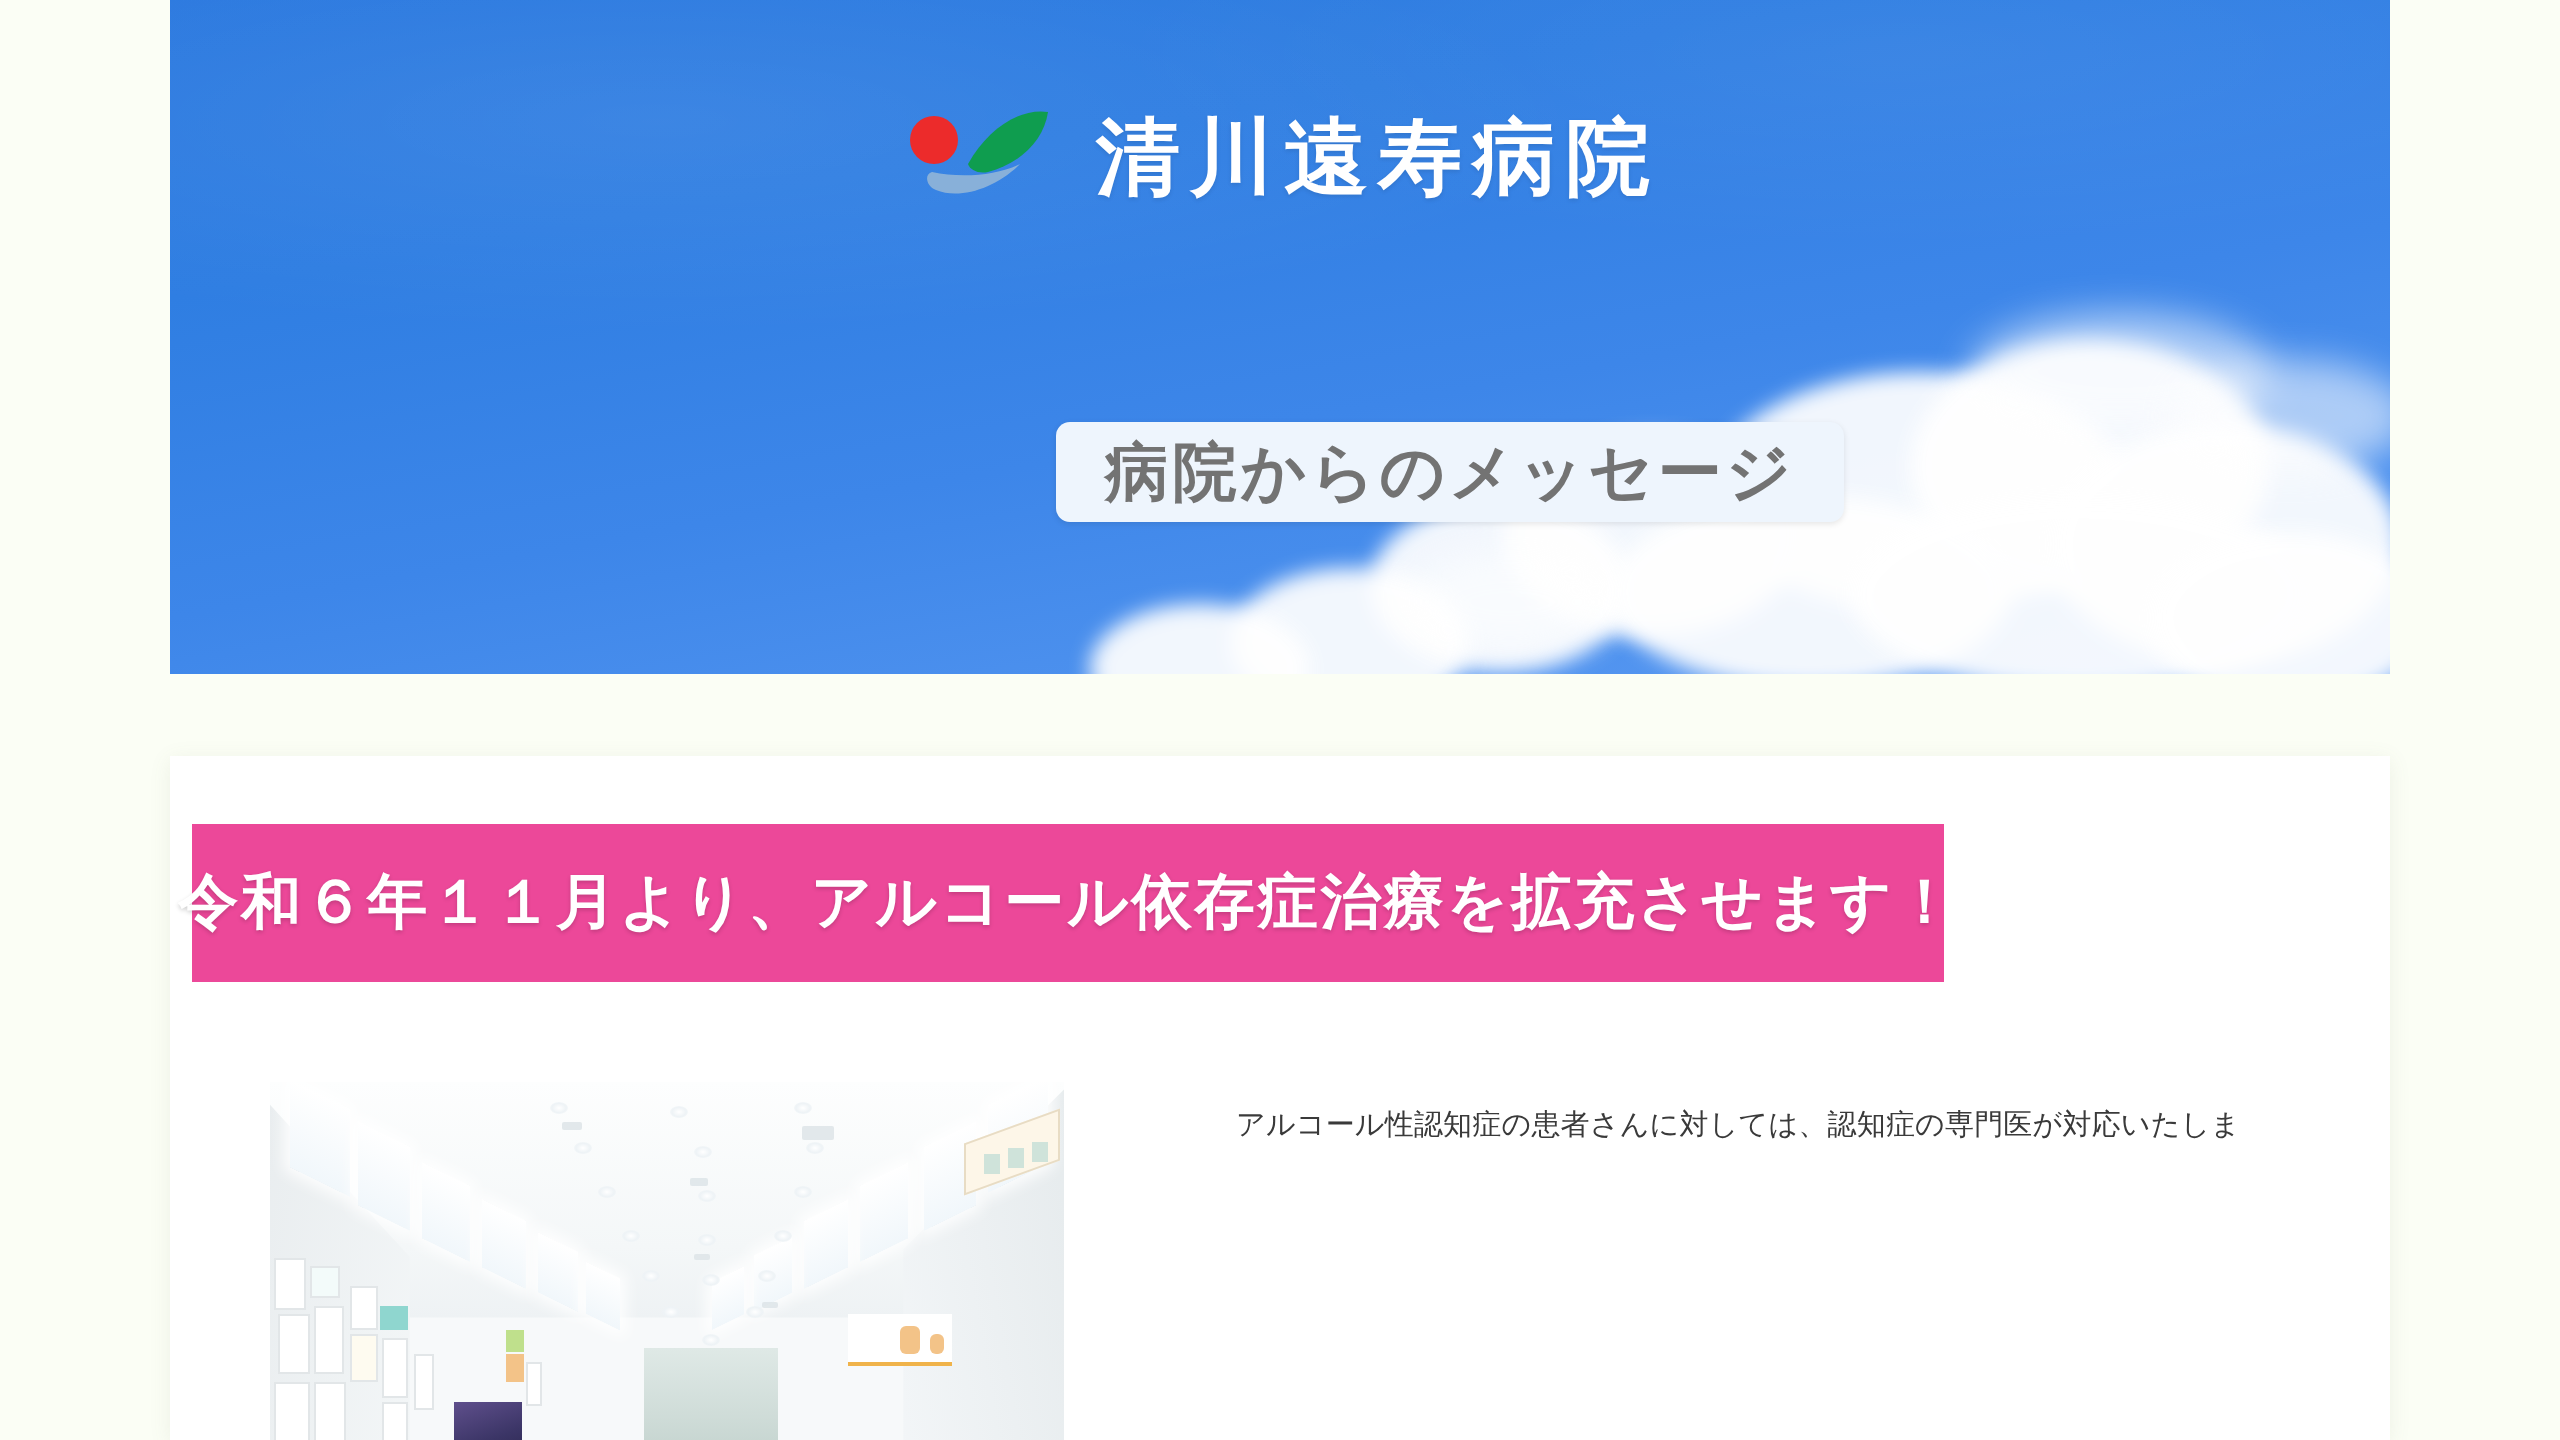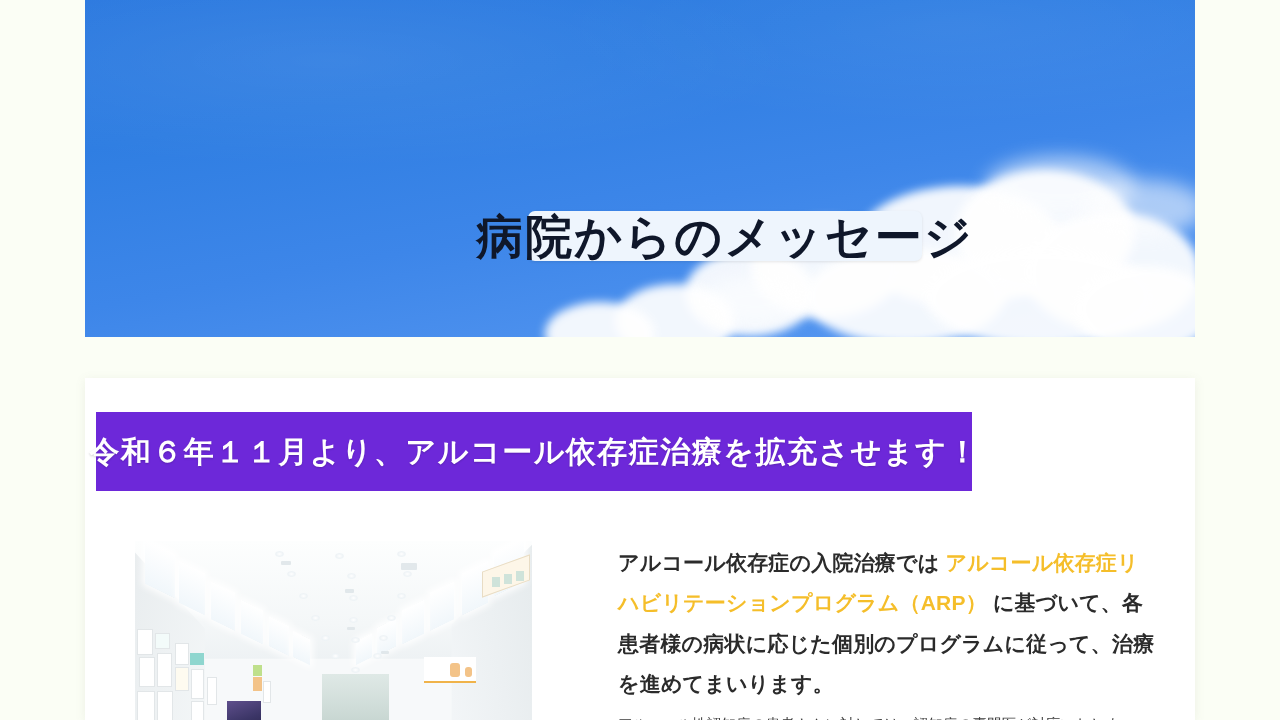--- a/index.html
+++ b/index.html
@@ -101,22 +101,22 @@
     width: 394px;
     height: 50px;
     background: #eef5fd;
     border-radius: 7px;
     display: flex;
     align-items: center;
     justify-content: center;
     box-shadow: 0 1px 3px rgba(0,0,0,0.10);
   }
   .msg-btn span {
-    color: #0f172a;
-    font-size: 47px;
+    color: #737373;
+    font-size: 32px;
     font-weight: 700;
     letter-spacing: 2px;
     line-height: 1;
     white-space: nowrap;
   }
 
   
   .card {
     position: absolute;
     left: 85px;
@@ -127,21 +127,21 @@
     box-shadow: 0 2px 10px rgba(110,120,90,0.10);
     overflow: hidden;
   }
 
   .green-banner {
     position: absolute;
     left: 11px;
     top: 34px;
     width: 876px;
     height: 79px;
-    background: #6d28d9;
+    background: #ec4899;
     display: flex;
     align-items: center;
     justify-content: center;
   }
   .green-banner span {
     color: #ffffff;
     font-size: 30px;
     font-weight: 700;
     letter-spacing: 1.5px;
     line-height: 1;
@@ -269,20 +269,30 @@
     <div class="cloud soft" style="left:250px; top:92px;  width:200px; height:96px;"></div>
     <div class="cloud soft" style="left:370px; top:92px;  width:230px; height:98px;"></div>
     <div class="cloud soft" style="left:60px;  top:128px; width:120px; height:74px;"></div>
     <div class="cloud soft" style="left:-10px; top:146px; width:110px; height:64px;"></div>
     <div class="cloud wisp" style="left:430px; top:0px;   width:150px; height:60px;"></div>
     <div class="cloud wisp" style="left:530px; top:24px;  width:120px; height:56px;"></div>
     <div class="cloud wisp" style="left:150px; top:120px; width:100px; height:50px;"></div>
     <div class="cloud soft" style="left:520px; top:110px; width:140px; height:86px;"></div>
   </div>
 
+  <div class="logo-row">
+    <div class="logo-mark">
+      <svg viewBox="0 0 78 62" width="78" height="62" aria-hidden="true">
+        <path d="M18 47 C30 52 48 46 60 34 C48 40 30 41 16 38 C12 39 13 45 18 47 Z" fill="#8fb4d8" opacity="0.92"></path>
+        <path d="M34 34 C44 16 60 6 74 8 C72 22 60 34 44 38 C39 39 35 37 34 34 Z" fill="#0f9d4f"></path>
+        <circle cx="17" cy="22" r="12" fill="#ec2b2b"></circle>
+      </svg>
+    </div>
+    <div class="logo-name">清川遠寿病院</div>
+  </div>
 
 
   <div class="msg-btn">
     <span>病院からのメッセージ</span>
   </div>
 </section>
 
 <section class="card">
 
   <div class="green-banner">
@@ -361,18 +371,17 @@
         <div class="frame-cell" style="right:20px; top:33px; width:8px; height:10px;"></div>
         <div class="frame-cell" style="right:32px; top:36px; width:8px; height:10px;"></div>
 
         <div class="banner-r" style="right:56px; top:116px; width:52px; height:26px;"></div>
         <div class="poster-orange" style="right:72px; top:122px; width:10px; height:14px; border-radius:3px;"></div>
         <div class="poster-orange" style="right:60px; top:126px; width:7px;  height:10px; border-radius:3px;"></div>
       </div>
     </figure>
 
     <div class="text-col">
-      <p class="lead"><span>アルコール依存症の入院治療では </span><span class="hl">アルコール依存症リハビリテーションプログラム（ARP）</span><span> に基づいて、各患者様の病状に応じた個別のプログラムに従って、治療を進めてまいります。</span></p>
       <p class="note">アルコール性認知症の患者さんに対しては、認知症の専門医が対応いたしま</p>
     </div>
 
   </div>
 </section>
 
 </body></html>

